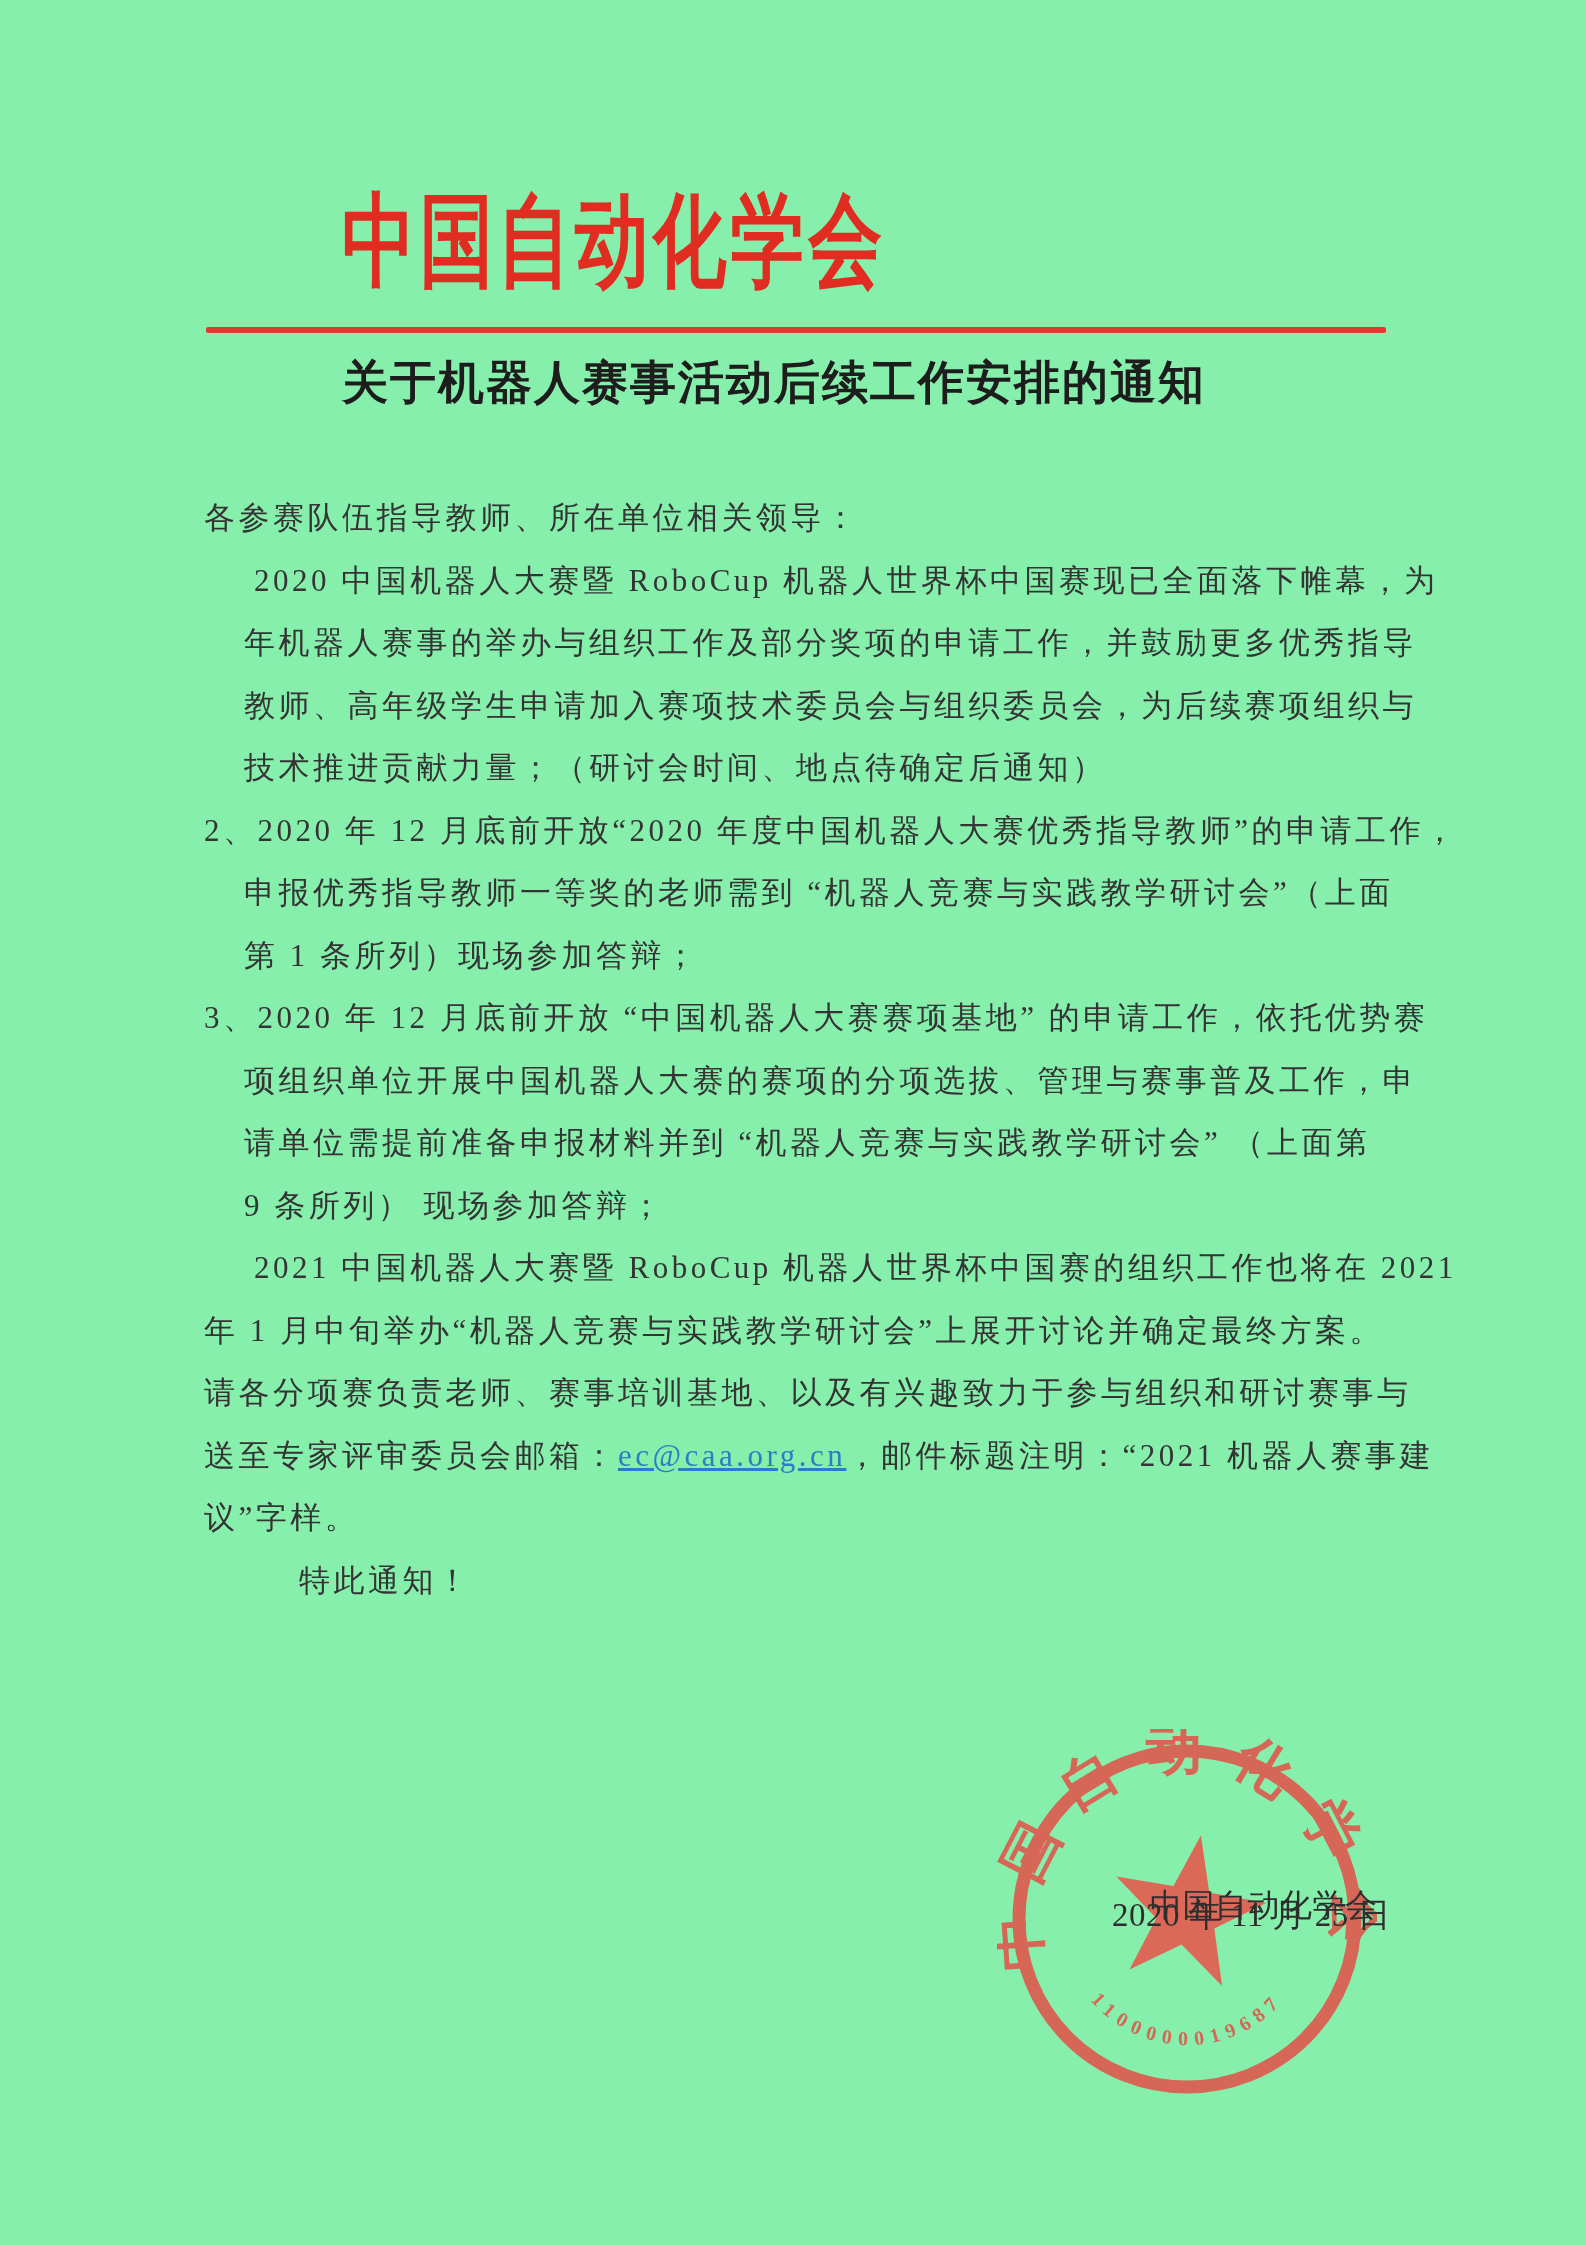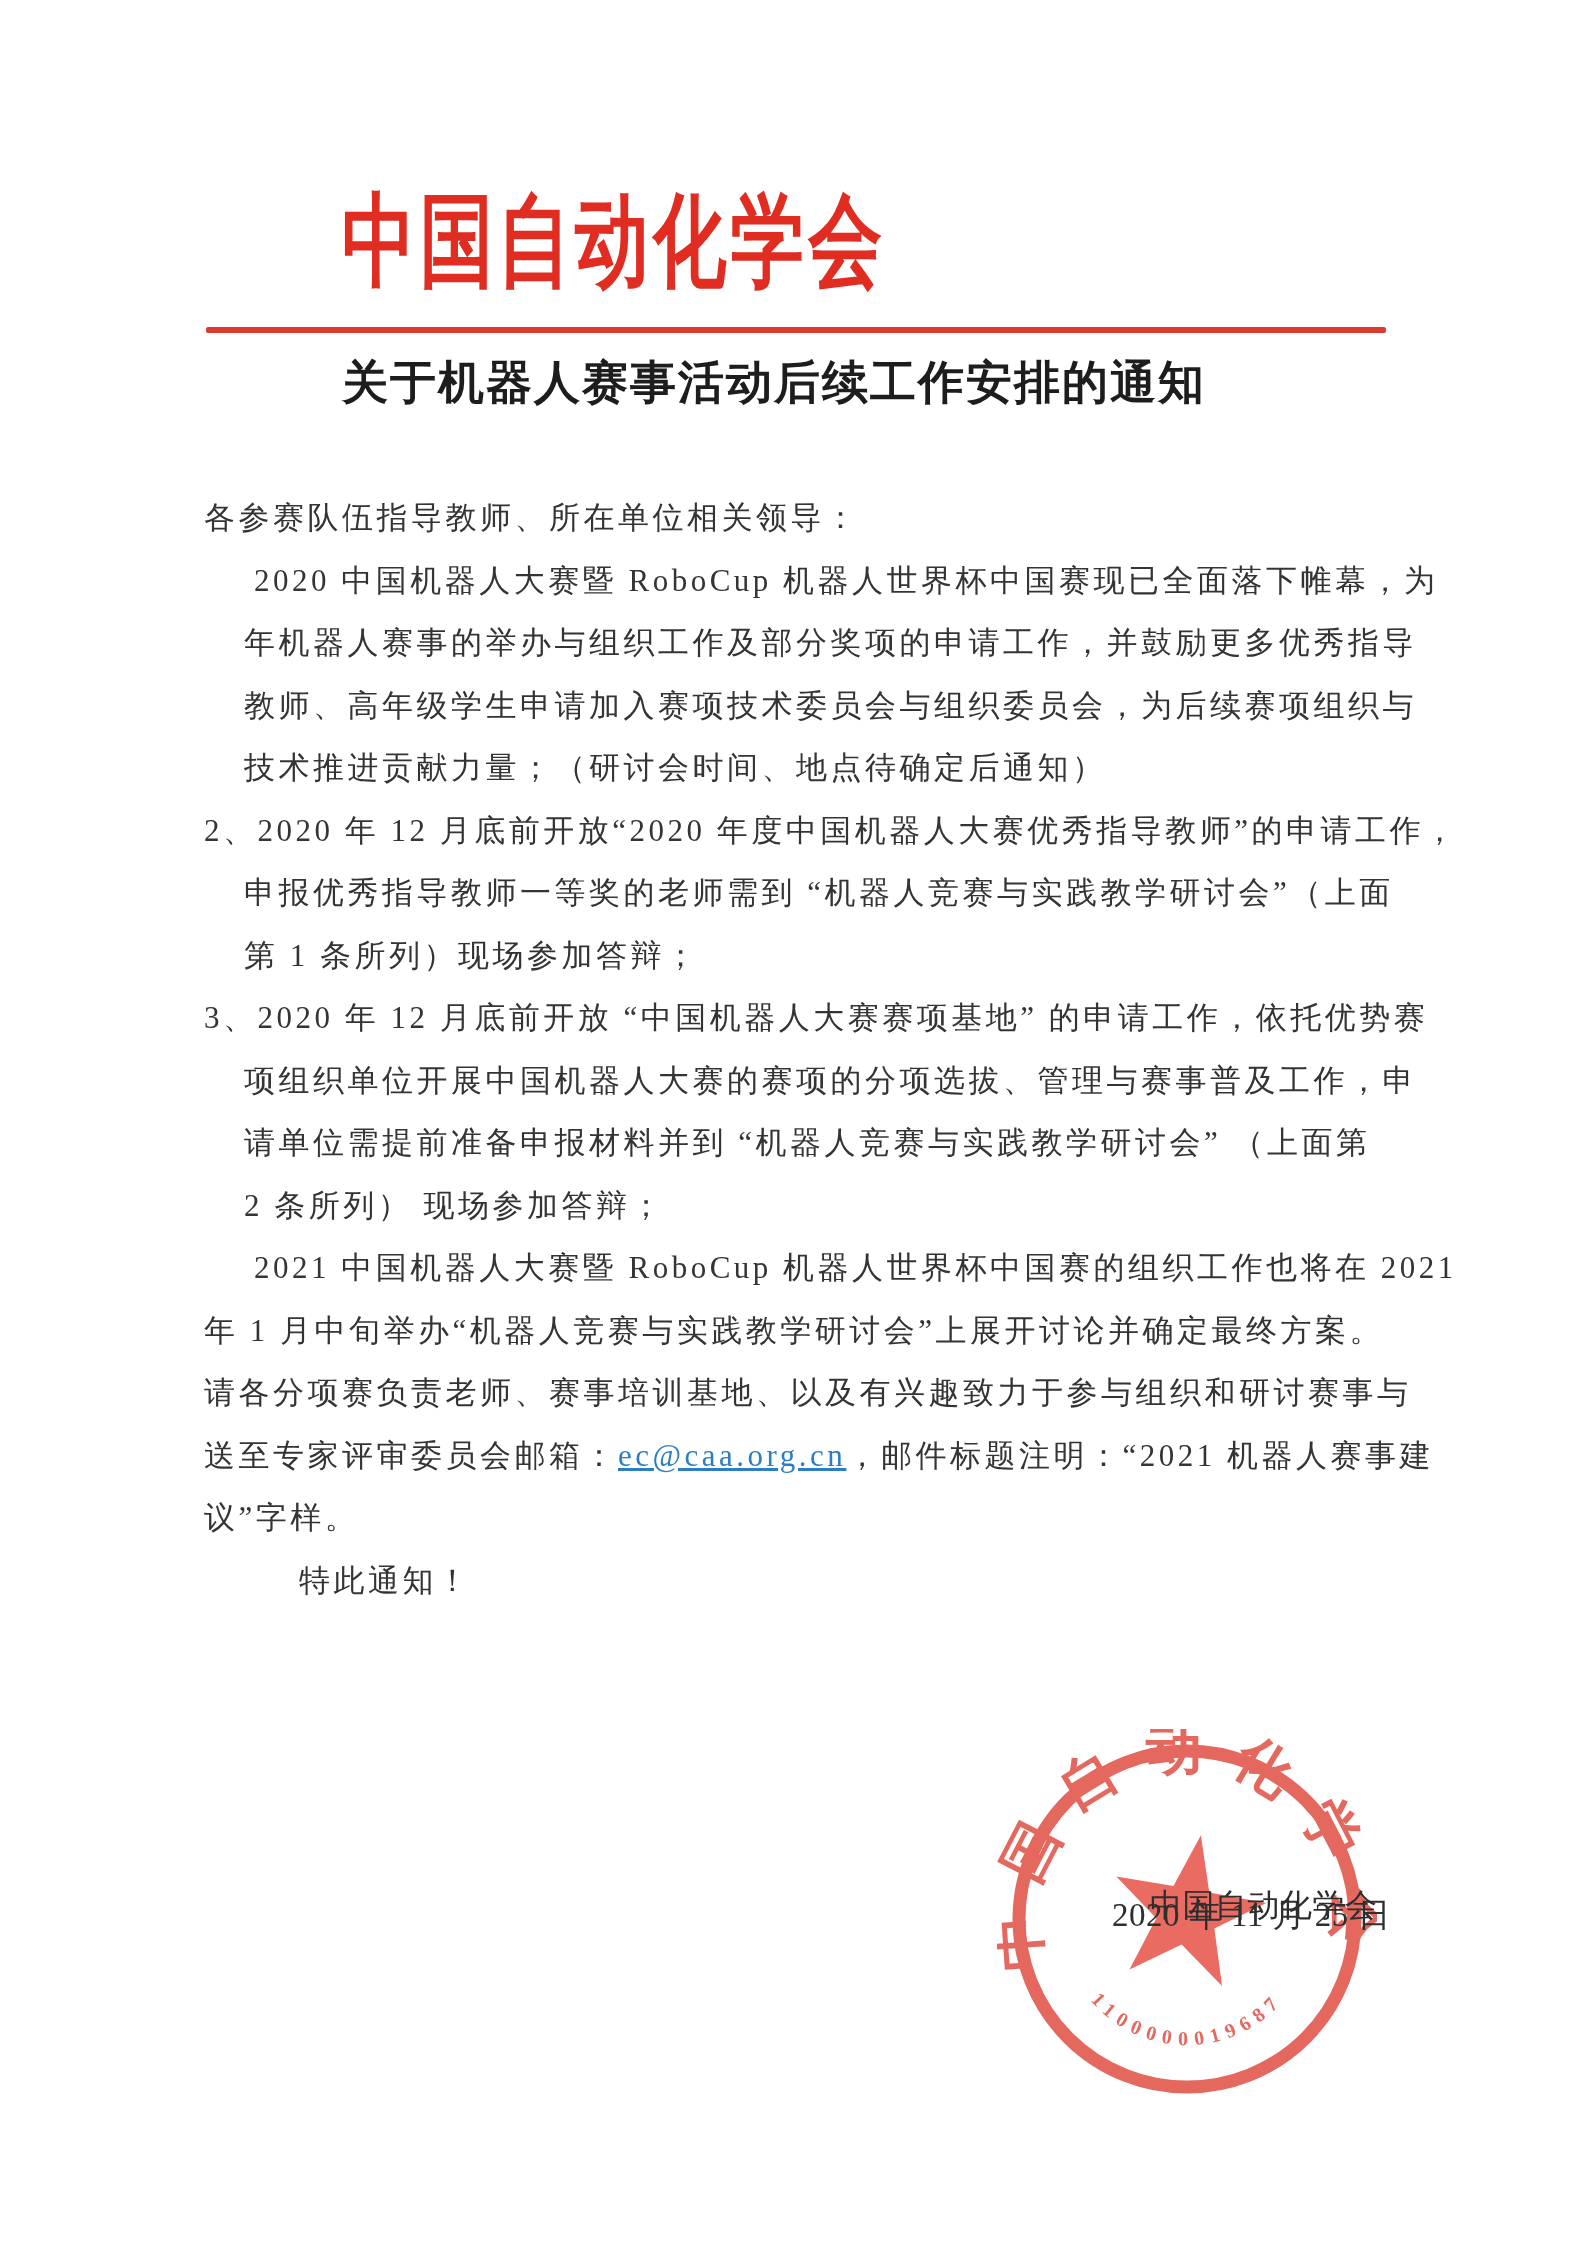--- a/index.html
+++ b/index.html
@@ -1,21 +1,21 @@
 <!DOCTYPE html>
 <html><head>
 <meta charset="utf-8">
 <style>
   html, body { margin: 0; padding: 0; background: #e8e8e8; }
   .page {
     position: relative;
     width: 1586px;
     height: 2245px;
     margin: 0 auto;
-    background: #ffffff;
+    background: #86efac;
     overflow: hidden;
     font-family: "Liberation Serif", "DejaVu Serif", serif;
     color: #333;
   }
   
   .org-name {
     position: absolute;
     top: 186px;
     left: 342px;
     font-size: 102px;
@@ -121,21 +121,21 @@
       <div class="line indent-2">2020 中国机器人大赛暨 RoboCup 机器人世界杯中国赛现已全面落下帷幕，为</div>
       <div class="line indent-1">年机器人赛事的举办与组织工作及部分奖项的申请工作，并鼓励更多优秀指导</div>
       <div class="line indent-1">教师、高年级学生申请加入赛项技术委员会与组织委员会，为后续赛项组织与</div>
       <div class="line indent-1">技术推进贡献力量；（研讨会时间、地点待确定后通知）</div>
       <div class="line indent-0">2、2020 年 12 月底前开放“2020 年度中国机器人大赛优秀指导教师”的申请工作，</div>
       <div class="line indent-1">申报优秀指导教师一等奖的老师需到 “机器人竞赛与实践教学研讨会”（上面</div>
       <div class="line indent-1">第 1 条所列）现场参加答辩；</div>
       <div class="line indent-0">3、2020 年 12 月底前开放 “中国机器人大赛赛项基地” 的申请工作，依托优势赛</div>
       <div class="line indent-1">项组织单位开展中国机器人大赛的赛项的分项选拔、管理与赛事普及工作，申</div>
       <div class="line indent-1">请单位需提前准备申报材料并到 “机器人竞赛与实践教学研讨会” （上面第</div>
-      <div class="line indent-1">2 条所列） 现场参加答辩；</div>
+      <div class="line indent-1">9 条所列） 现场参加答辩；</div>
       <div class="line indent-2">2021 中国机器人大赛暨 RoboCup 机器人世界杯中国赛的组织工作也将在 2021</div>
       <div class="line indent-0">年 1 月中旬举办“机器人竞赛与实践教学研讨会”上展开讨论并确定最终方案。</div>
       <div class="line indent-0">请各分项赛负责老师、赛事培训基地、以及有兴趣致力于参与组织和研讨赛事与</div>
       <div class="line indent-0"><span>送至专家评审委员会邮箱：</span><a href="#" class="email-link">ec@caa.org.cn</a><span>，邮件标题注明：“2021 机器人赛事建</span></div>
       <div class="line indent-0">议”字样。</div>
       <div class="line indent-3">特此通知！</div>
     </div>
 
   <div class="sig-org">中国自动化学会</div>
   <div class="sig-date">2020 年 11 月 25 日</div>

